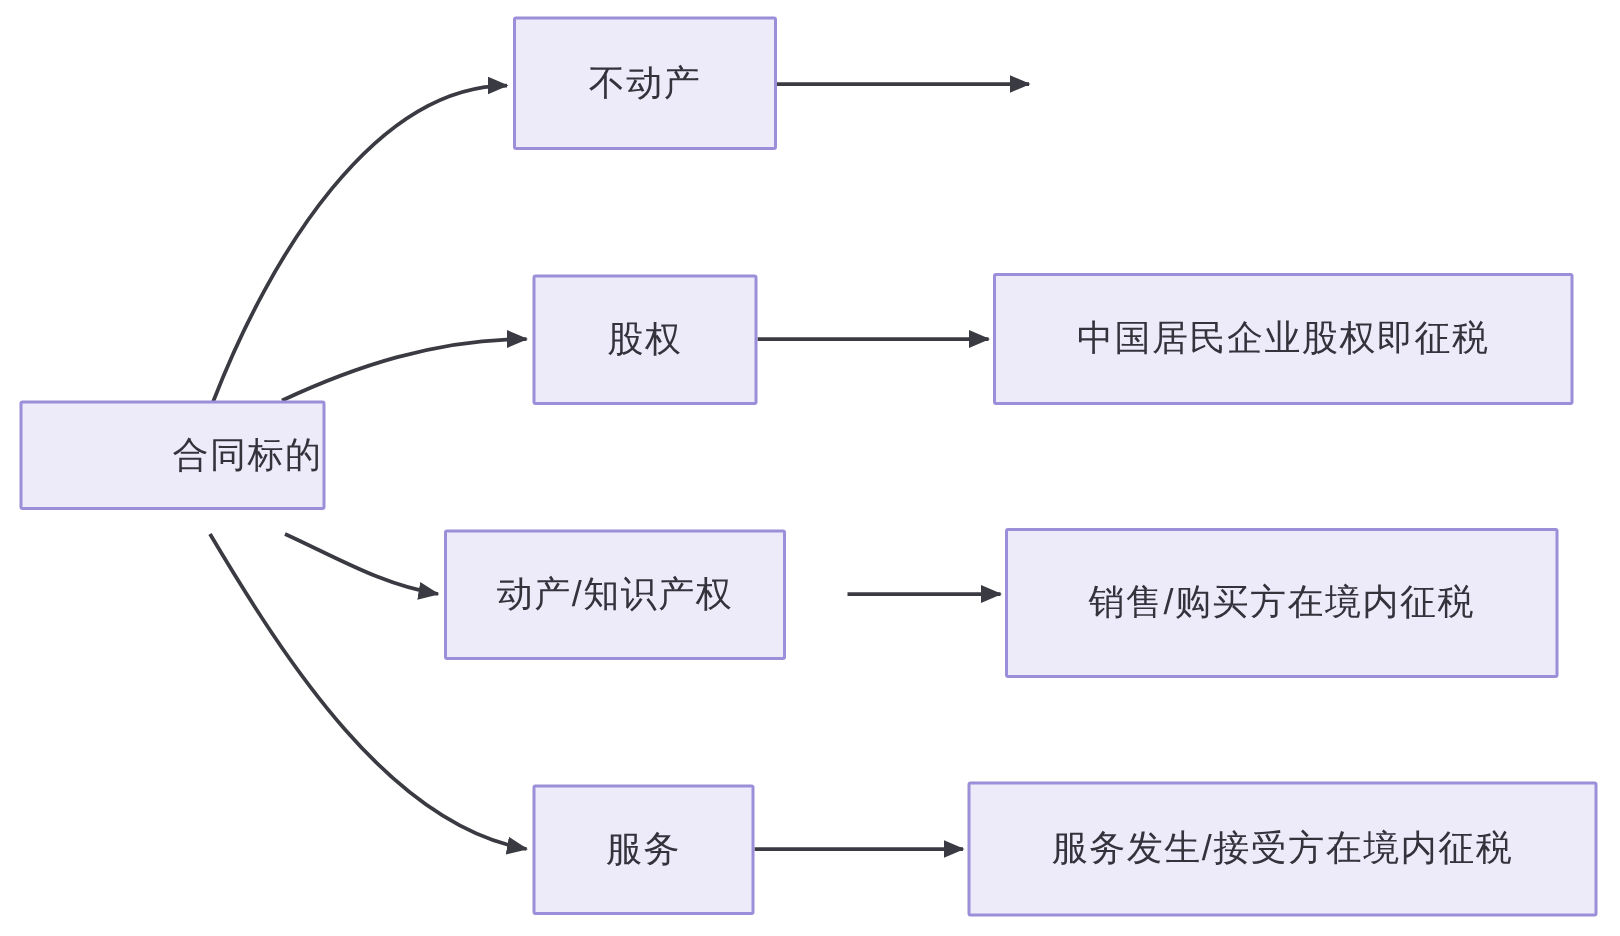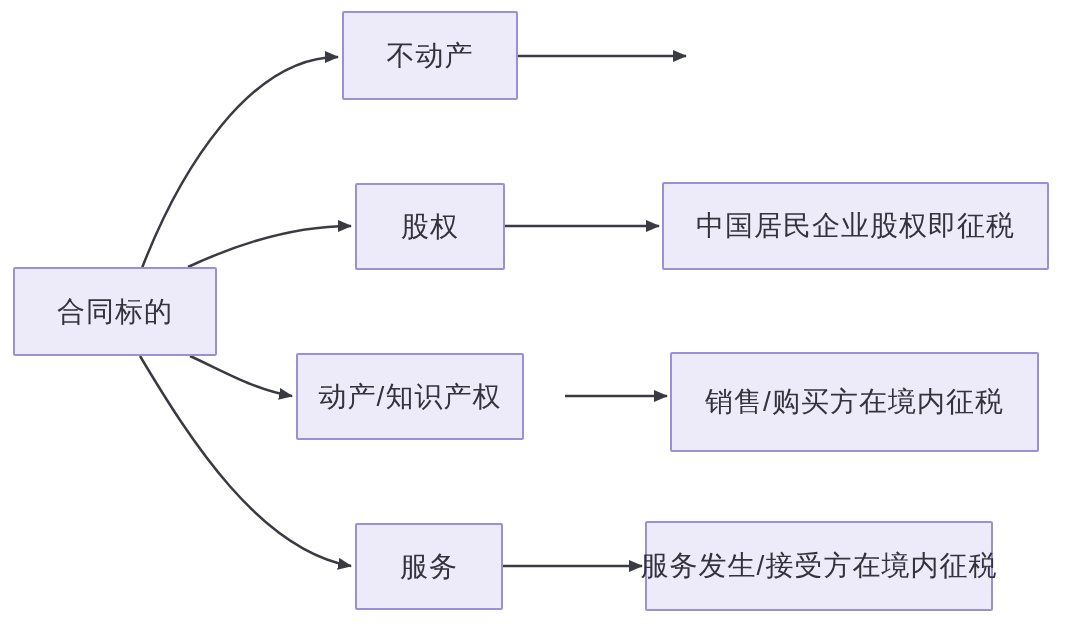--- a/index.html
+++ b/index.html
@@ -26,35 +26,35 @@
   .node {
     position: absolute;
     box-sizing: border-box;
     background: #edeafa;
     border: 2px solid #9c8ed8;
     border-radius: 2px;
     display: flex;
     align-items: center;
     justify-content: center;
     color: #34323b;
-    font-size: 28px;
+    font-size: 24px;
     line-height: 1;
     white-space: nowrap;
     letter-spacing: 1px;
   }
   
-  .node-root        { left: 13px;  top: 267px; width: 204px; height: 89px; }
+  .node-root        { left: 13px;  top: 267px; width: 204px; height: 73px; justify-content: flex-end; }
   .node-b0          { left: 342px; top: 11px;  width: 176px; height: 89px; }
   .node-b0-result   { left: 689px; top: 11px;  width: 334px; height: 88px; }
   .node-b1          { left: 355px; top: 183px; width: 150px; height: 87px; }
   .node-b1-result   { left: 662px; top: 182px; width: 387px; height: 88px; }
   .node-b2          { left: 296px; top: 353px; width: 228px; height: 87px; }
   .node-b2-result   { left: 670px; top: 352px; width: 369px; height: 100px; }
   .node-b3          { left: 355px; top: 523px; width: 148px; height: 87px; }
-  .node-b3-result   { left: 645px; top: 521px; width: 348px; height: 90px; }
+  .node-b3-result   { left: 645px; top: 521px; width: 420px; height: 90px; }
   .connector {
     fill: none;
     stroke: #3a3a42;
     stroke-width: 2.5;
   }
 </style>
 </head>
 <body>
 
 <div class="canvas">

